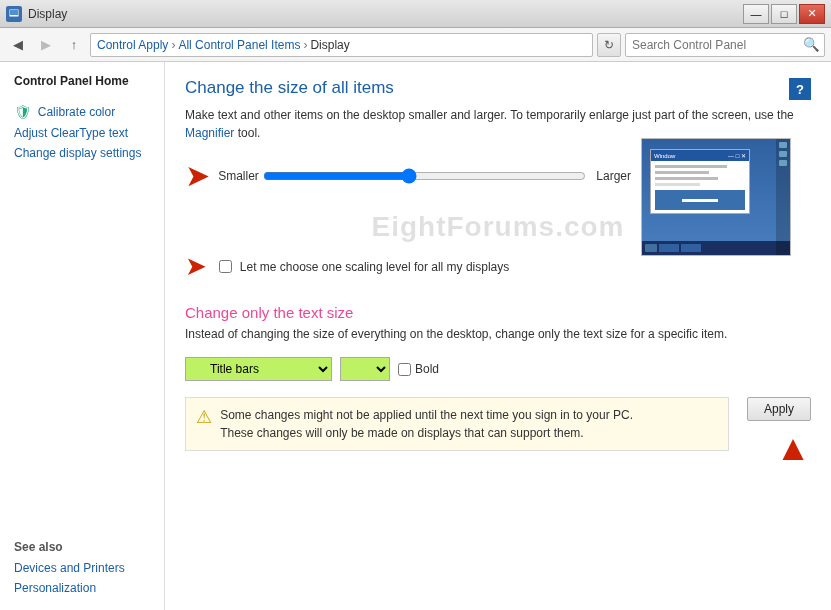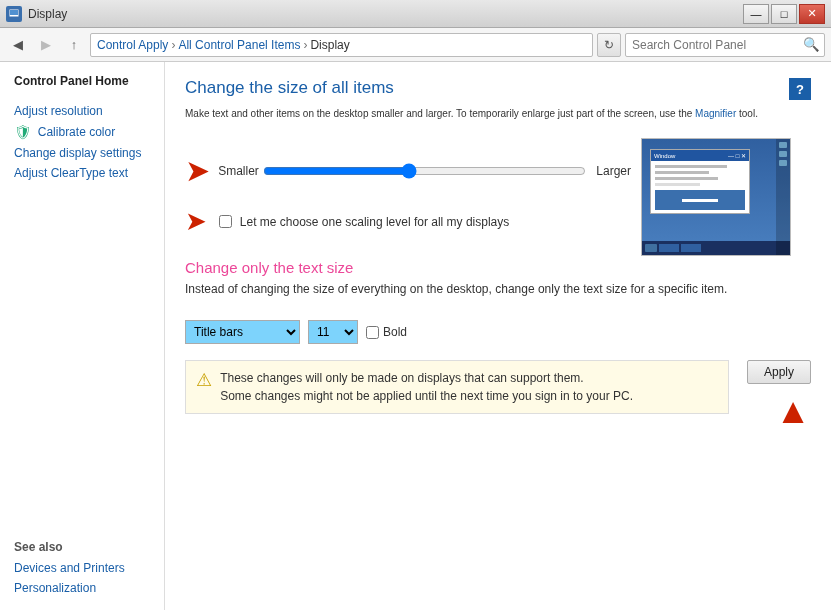--- a/index.html
+++ b/index.html
@@ -113,23 +113,23 @@
       position: relative;
     }
 
     .section-title {
       font-size: 17px;
       color: #1a5fa8;
       margin-bottom: 8px;
     }
 
     .description {
-      font-size: 10px;
+      font-size: 12px;
       color: #333;
-      margin-bottom: 32px;
+      margin-bottom: 16px;
       line-height: 1.5;
     }
     .description a { color: #1a5fa8; text-decoration: none; }
     input[type=range] {
       width: 100%;
       cursor: pointer;
     }
 
     
     .checkbox-row {
@@ -144,36 +144,36 @@
 
     
     .subsection-title {
       font-size: 15px;
       color: #ec4899;
       margin-bottom: 6px;
     }
     .subdesc {
       font-size: 12px;
       color: #333;
-      margin-bottom: 24px;
+      margin-bottom: 16px;
     }
 
     
     .controls-row {
       display: flex;
       align-items: center;
       gap: 8px;
       margin-bottom: 16px;
     }
     select {
       height: 24px;
       font-size: 12px;
-      padding: 0 4px;
+      padding: 0 20px;
       border: 1px solid #aaa;
-      background: #7dd3fc;
+      background: #bef264;
       cursor: pointer;
     }
     .bold-check-row {
       display: flex;
       align-items: center;
       gap: 4px;
       font-size: 12px;
       color: #333;
     }
 
@@ -269,31 +269,28 @@
 </div>
 
 <div class="main-layout">
 
   <div class="sidebar">
     <div class="sidebar-link bold-link">
       <span>Control Panel Home</span>
     </div>
     <div style="height:10px;"></div>
     <div class="sidebar-link">
-      <span>Adjust resolution</span>
-    </div>
-    <div class="sidebar-link">
       <span class="sidebar-shield">🛡</span>
       <span>Calibrate color</span>
     </div>
     <div class="sidebar-link">
+      <span>Adjust ClearType text</span>
+    </div>
+    <div class="sidebar-link">
       <span>Change display settings</span>
-    </div>
-    <div class="sidebar-link">
-      <span>Adjust ClearType text</span>
     </div>
 
     <div class="sidebar-spacer"></div>
 
     <div class="sidebar-section-label">See also</div>
     <div class="sidebar-link">
       <span>Devices and Printers</span>
     </div>
     <div class="sidebar-link">
       <span>Personalization</span>
@@ -348,20 +345,21 @@
       </div>
 
       <div style="display:flex;align-items:center;gap:0;margin-bottom:18px;margin-right:180px;">
 
         <span style="font-size:30px;color:#cc2200;margin-right:8px;display:inline-block;">➤</span>
         <span style="font-size:12px;color:#333;margin-right:4px;">Smaller</span>
         <input type="range" min="0" max="100" value="45" style="flex: 1 1 0%; cursor: pointer;">
         <span style="font-size:12px;color:#333;margin-left:10px;">Larger</span>
       </div>
 
+      <div style="text-align:center;font-size:28px;font-weight:bold;color:rgba(0,0,0,0.12);margin-bottom:8px;letter-spacing:1px;">EightForums.com</div>
 
       <div class="checkbox-row">
         <span style="font-size:26px;color:#cc2200;margin-right:4px;">➤</span>
         <input type="checkbox" id="scalingCheck" style="">
         <label for="scalingCheck">Let me choose one scaling level for all my displays</label>
       </div>
 
       <div class="subsection-title">Change only the text size</div>
       <p class="subdesc">Instead of changing the size of everything on the desktop, change only the text size for a specific item.</p>
 
@@ -385,22 +383,22 @@
         <div class="bold-check-row">
           <input type="checkbox" id="boldCheck" style="">
           <label for="boldCheck">Bold</label>
         </div>
       </div>
 
       <div class="bottom-section">
         <div class="warning-row" style="flex:1;">
           <span class="warning-icon">⚠</span>
           <div class="warning-text">
+            <div>Some changes might not be applied until the next time you sign in to your PC.</div>
             <div>These changes will only be made on displays that can support them.</div>
-            <div>Some changes might not be applied until the next time you sign in to your PC.</div>
           </div>
         </div>
         <div style="display:flex;flex-direction:column;align-items:flex-end;justify-content:flex-end;padding-left:8px;">
           <button class="apply-btn">Apply</button>
 
           <div style="font-size:36px;color:#cc2200;margin-top:6px;text-align:center;">▲</div>
         </div>
       </div>
 
     </div>

